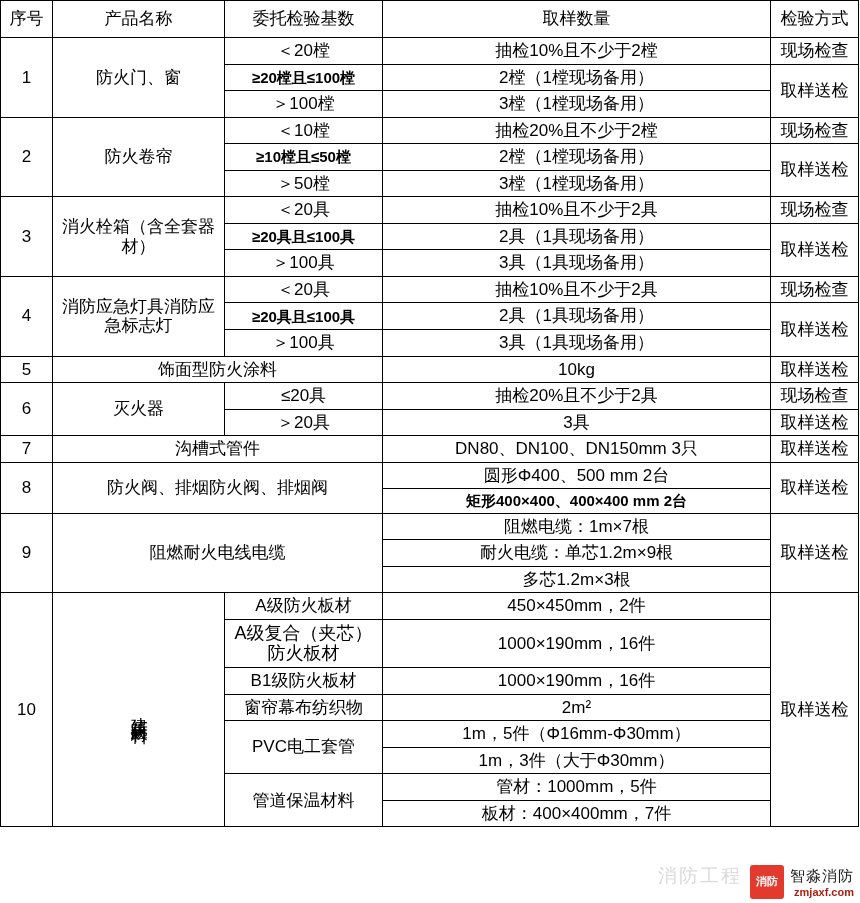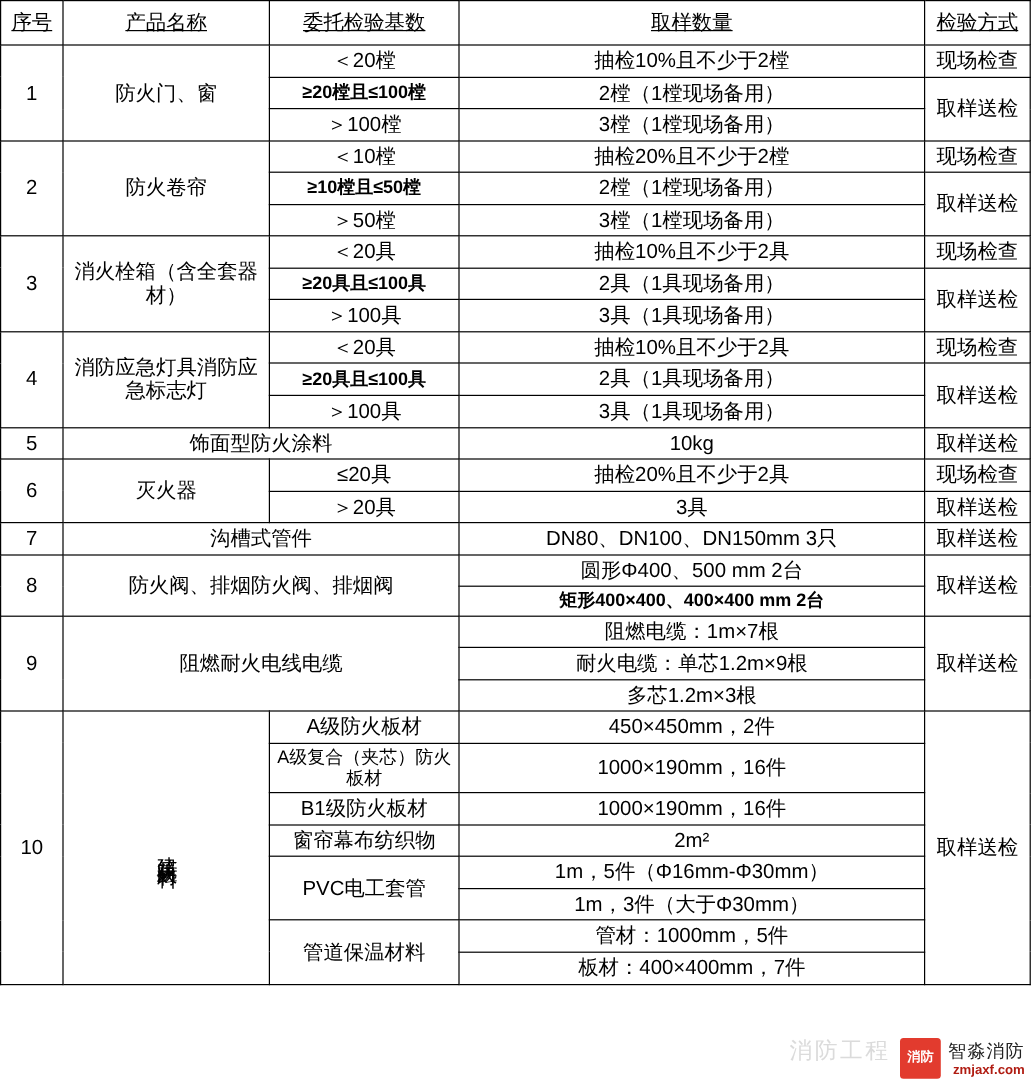--- a/index.html
+++ b/index.html
@@ -1,22 +1,22 @@
 <!DOCTYPE html>
 <html><head>
 <meta charset="utf-8">
 <style>
   html,body{margin:0;padding:0;background:#ffffff;}
   body{width:860px;height:903px;font-family:"Liberation Sans","DejaVu Sans",sans-serif;color:#000;}
   #sheet{width:860px;height:903px;position:relative;overflow:hidden;}
   table{border-collapse:collapse;width:858px;table-layout:fixed;margin:0;}
   td,th{border:1px solid #000;text-align:center;vertical-align:middle;font-size:17px;line-height:1.15;padding:3px 2px;font-weight:normal;}
-  .hdr td{font-size:17px;height:30px;text-decoration:underline;}
+  .hdr td{font-size:17px;height:30px;}
   .small{font-size:15px;font-weight:bold;}
-  .smaller{font-size:15px;}
+  .smaller{font-size:18px;}
   .vert{writing-mode:vertical-rl;text-orientation:upright;letter-spacing:2px;font-size:17px;line-height:1.1;}
   col.c1{width:52px;}
   col.c2{width:172px;}
   col.c3{width:158px;}
   col.c4{width:388px;}
   col.c5{width:88px;}
   .wm{position:absolute;right:6px;bottom:4px;display:flex;align-items:center;gap:6px;pointer-events:none;}
   .wm-logo{width:34px;height:34px;background:#e23b2e;border-radius:3px;display:flex;align-items:center;justify-content:center;color:#fff;font-size:11px;line-height:1.05;font-weight:bold;text-align:right;}
   .wm-txt{display:flex;flex-direction:column;align-items:flex-end;}
   .wm-txt .t1{font-size:15px;color:#222;letter-spacing:1px;}

